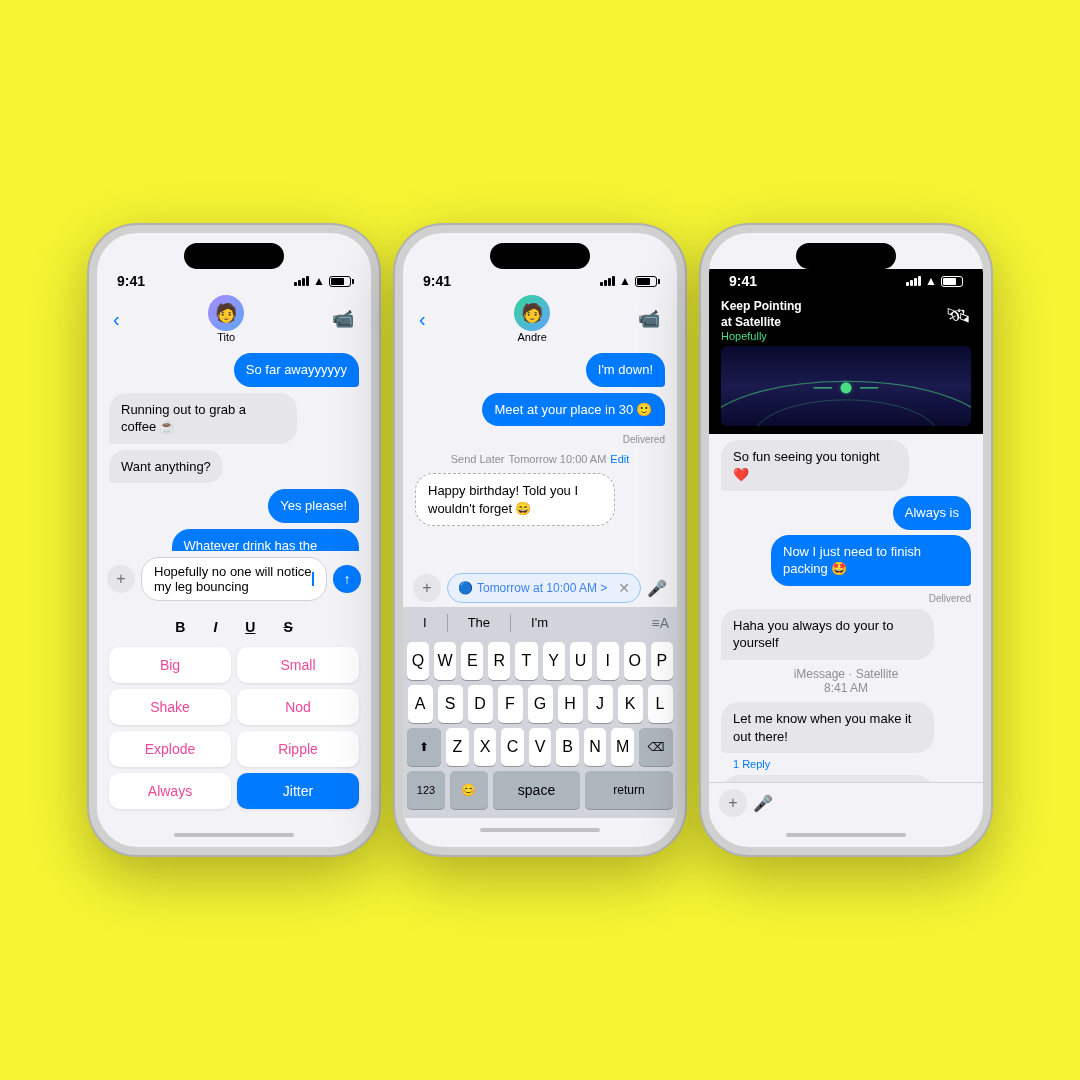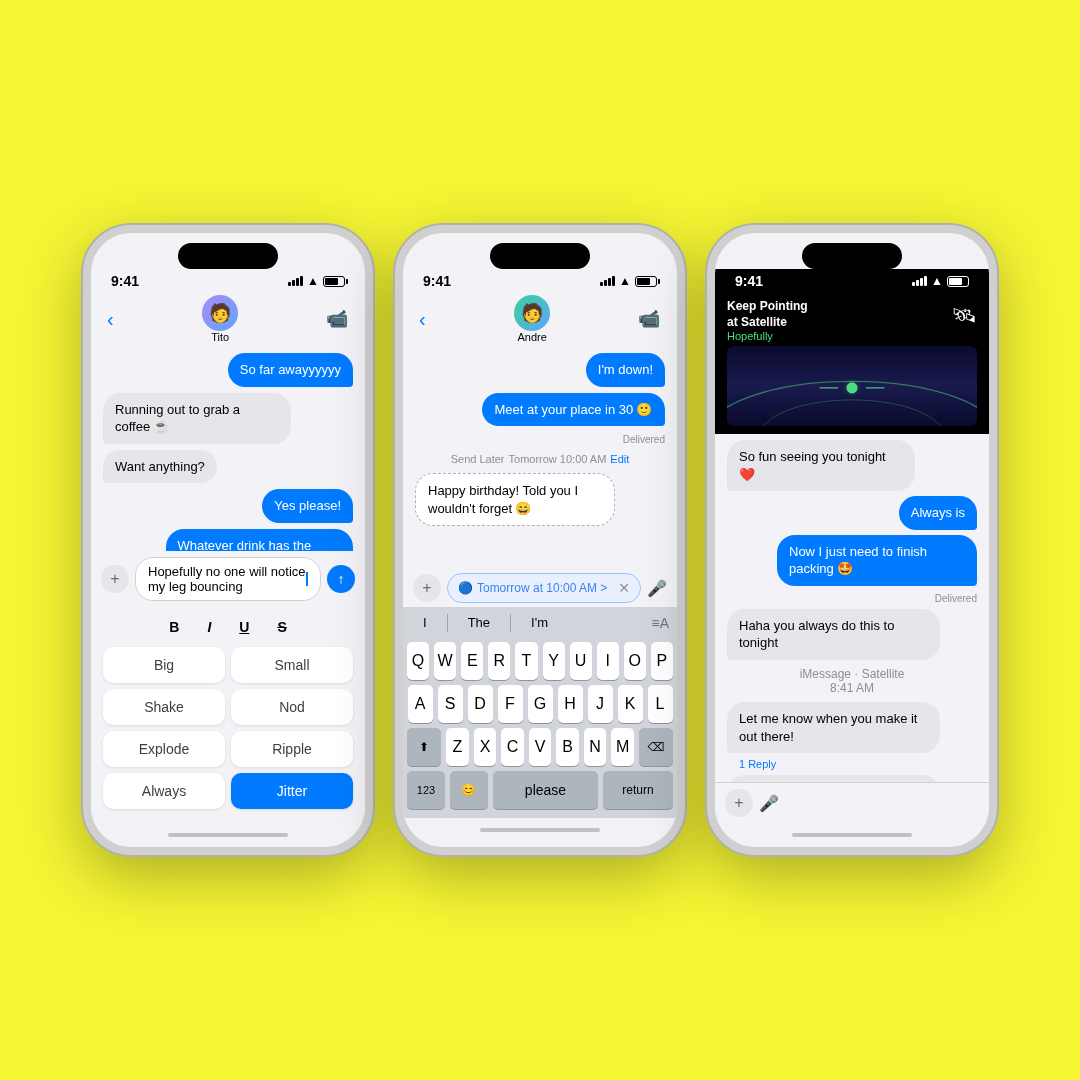--- a/index.html
+++ b/index.html
@@ -139,21 +139,21 @@
     .format-btn.italic { font-style: italic; }
     .format-btn.underline { text-decoration: underline; }
     .format-btn.strikethrough { text-decoration: line-through; }
     .effect-btn {
       flex: 1;
       background: #fff;
       border: none;
       border-radius: 10px;
       padding: 10px 6px;
       font-size: 14px;
-      color: #404040;
+      color: #ec4899;
       cursor: pointer;
       box-shadow: 0 1px 3px rgba(0,0,0,0.1);
       text-align: center;
     }
     .effect-btn.selected {
       background: #007aff;
       color: #fff;
     }
     .effects-grid {
       display: grid;
@@ -238,21 +238,21 @@
       height: 38px;
       display: flex; align-items: center; justify-content: center;
       font-size: 12px;
       box-shadow: 0 1px 0 rgba(0,0,0,0.3);
       cursor: pointer;
     }
     .key-space { flex: 1; }
     .key-shift { width: 38px; }
     .key-delete { width: 38px; }
     .key-123 { width: 38px; font-size: 11px; }
-    .key-return { width: 70px; font-size: 12px; }
+    .key-return { width: 88px; font-size: 12px; }
     .key-emoji { width: 38px; }
     .bottom-indicator {
       height: 24px;
       display: flex;
       align-items: center;
       justify-content: center;
     }
     .home-indicator {
       width: 120px; height: 4px;
       background: #000;
@@ -309,21 +309,21 @@
       border-radius: 18px;
       padding: 6px 12px;
       font-size: 12px;
       color: #8e8e93;
     }
   </style>
 </head>
 <body>
 
 <div style="width:1080px;height:1080px;background:#f5f534;display:flex;align-items:center;justify-content:center;">
-  <div style="display:flex;gap:22px;align-items:center;">
+  <div style="display:flex;gap:16px;align-items:center;">
 
     <div class="phone">
       <div class="dynamic-island"></div>
       <div class="status-bar">
         <span class="time">9:41</span>
         <div class="status-icons">
           <div class="signal-bars">
             <div class="bar bar1"></div>
             <div class="bar bar2"></div>
             <div class="bar bar3"></div>
@@ -489,21 +489,21 @@
             <div class="key">C</div>
             <div class="key">V</div>
             <div class="key">B</div>
             <div class="key">N</div>
             <div class="key">M</div>
             <div class="key-special key-delete">⌫</div>
           </div>
           <div class="key-row" style="gap:5px;">
             <div class="key-special key-123">123</div>
             <div class="key-special key-emoji">😊</div>
-            <div class="key-special key-space" style="flex:1;font-size:14px;">please</div>
+            <div class="key-special key-space" style="flex:1;font-size:14px;">space</div>
             <div class="key-special key-return">return</div>
           </div>
         </div>
       </div>
       <div class="bottom-indicator">
         <div class="home-indicator"></div>
       </div>
     </div>
 
     <div class="phone">
@@ -555,21 +555,21 @@
           <span>So fun seeing you tonight ❤️</span>
         </div>
         <div class="bubble bubble-sent">
           <span>Always is</span>
         </div>
         <div class="bubble bubble-sent" style="max-width:80%;">
           <span>Now I just need to finish packing 🤩</span>
         </div>
         <div class="delivered-text">Delivered</div>
         <div class="bubble bubble-received" style="max-width:85%;">
-          <span>Haha you always do this to tonight</span>
+          <span>Haha you always do your to yourself</span>
         </div>
         <div class="imessage-label">iMessage · Satellite<br>8:41 AM</div>
         <div class="bubble bubble-received" style="max-width:85%;">
           <span>Let me know when you make it out there!</span>
         </div>
         <div style="font-size:11px;color:#007aff;padding-left:12px;">1 Reply</div>
         <div class="bubble bubble-received" style="max-width:85%;">
           <span>Hope the trip is absolutely wonderful 🎉</span>
         </div>
 

